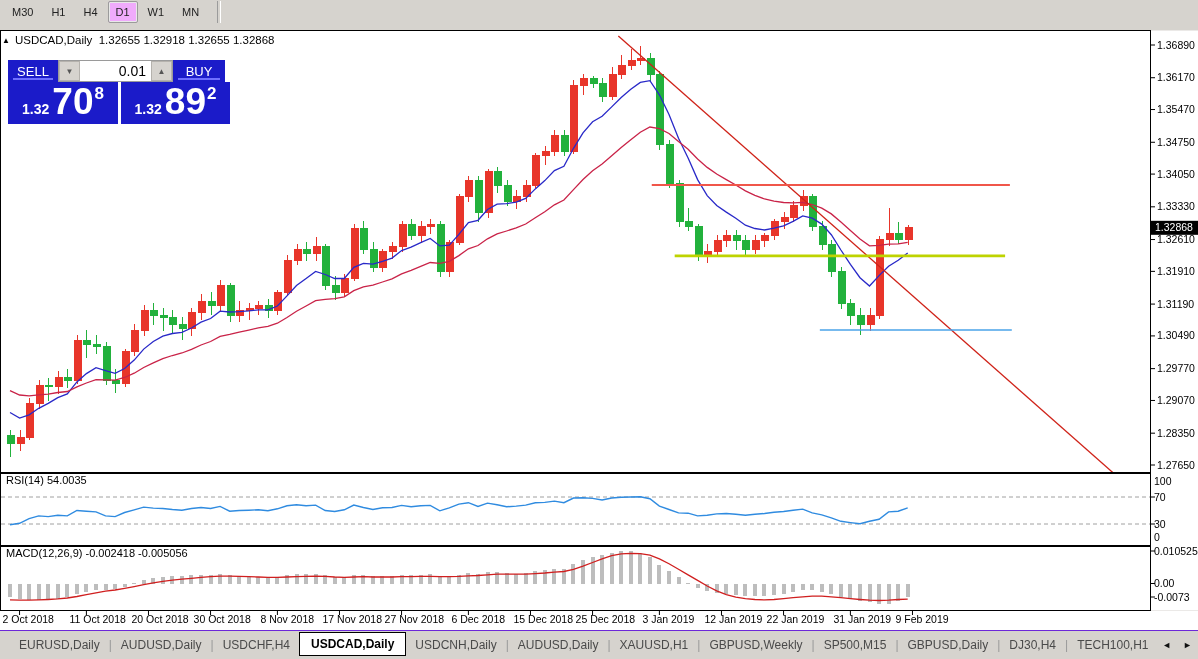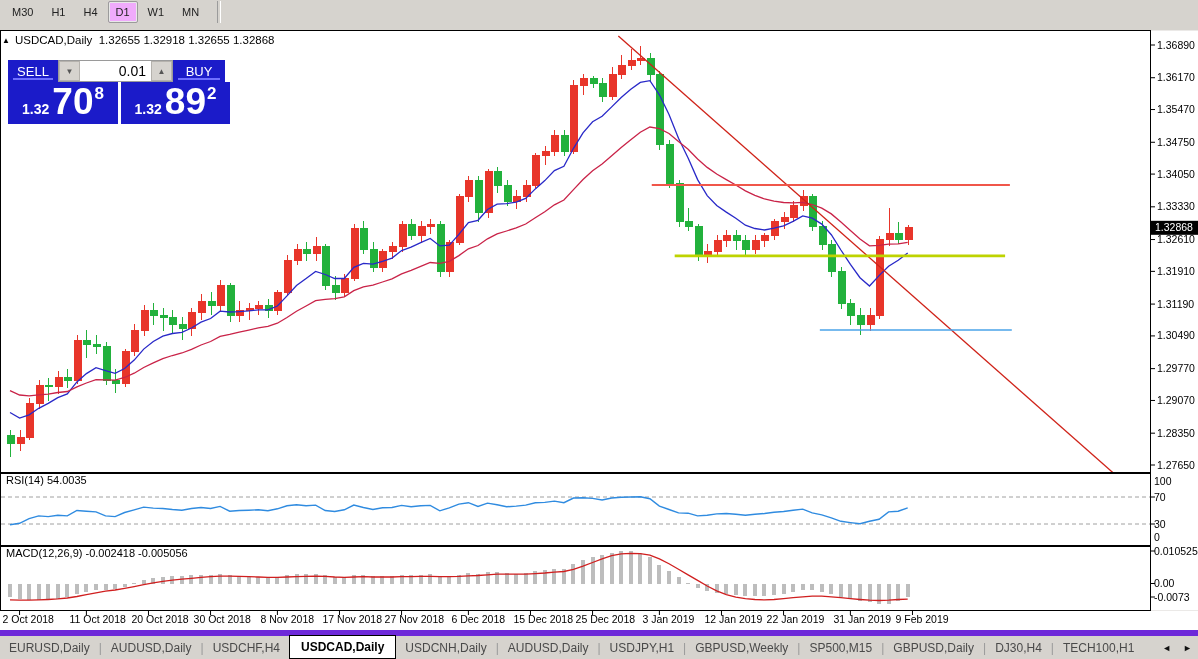--- a/index.html
+++ b/index.html
@@ -27,21 +27,21 @@
             font-size:8px;color:#555;display:flex;align-items:center;justify-content:center;}
   .vol-input{flex:1;border:none;outline:none;font-size:14px;font-family:"Liberation Sans",sans-serif;
              text-align:right;padding:0 5px 0 0;min-width:0;}
   .bid-panel{left:0;top:22px;width:110px;height:42px;display:flex;align-items:baseline;justify-content:center;}
   .ask-panel{left:113px;top:22px;width:109px;height:42px;display:flex;align-items:baseline;justify-content:center;}
   .px-small{font-size:14px;font-weight:700;margin-right:3px;}
   .px-big{font-size:37px;font-weight:700;line-height:40px;}
   .px-sup{font-size:17px;font-weight:700;position:relative;top:-15px;margin-left:1px;}
   
   .tabbar{position:absolute;left:0;bottom:0;width:100%;height:29px;background:#d6d3ce;
-          border-top:6px solid #6d28d9;display:flex;align-items:center;box-sizing:border-box;}
+          border-top:1px solid #6d28d9;display:flex;align-items:center;padding-left:10px;box-sizing:border-box;}
   .tab{font-size:12px;color:#4a4a4a;padding:4px 9px;white-space:nowrap;cursor:default;}
   .tab.active{background:#ffffff;border:1px solid #000;color:#000;font-weight:700;padding:4px 11px;position:relative;top:-1px;}
   .tab-sep{color:#999;font-size:12px;}
   .tab-scroll{position:absolute;right:6px;top:0;height:100%;display:flex;align-items:center;gap:12px;
               font-size:9px;color:#111;}
   svg{position:absolute;left:0;top:0;}
 </style>
 </head>
 <body>
 
@@ -478,21 +478,21 @@
         <span class="tab">EURUSD,Daily</span>
         <span class="tab-sep">|</span>
         <span class="tab">AUDUSD,Daily</span>
         <span class="tab-sep">|</span>
         <span class="tab">USDCHF,H4</span>
         <span class="tab active">USDCAD,Daily</span>
         <span class="tab">USDCNH,Daily</span>
         <span class="tab-sep">|</span>
         <span class="tab">AUDUSD,Daily</span>
         <span class="tab-sep">|</span>
-        <span class="tab">USDJPY,H1</span>
+        <span class="tab">XAUUSD,H1</span>
         <span class="tab-sep">|</span>
         <span class="tab">GBPUSD,Weekly</span>
         <span class="tab-sep">|</span>
         <span class="tab">SP500,M15</span>
         <span class="tab-sep">|</span>
         <span class="tab">GBPUSD,Daily</span>
         <span class="tab-sep">|</span>
         <span class="tab">DJ30,H4</span>
         <span class="tab-sep">|</span>
         <span class="tab">TECH100,H1</span>

